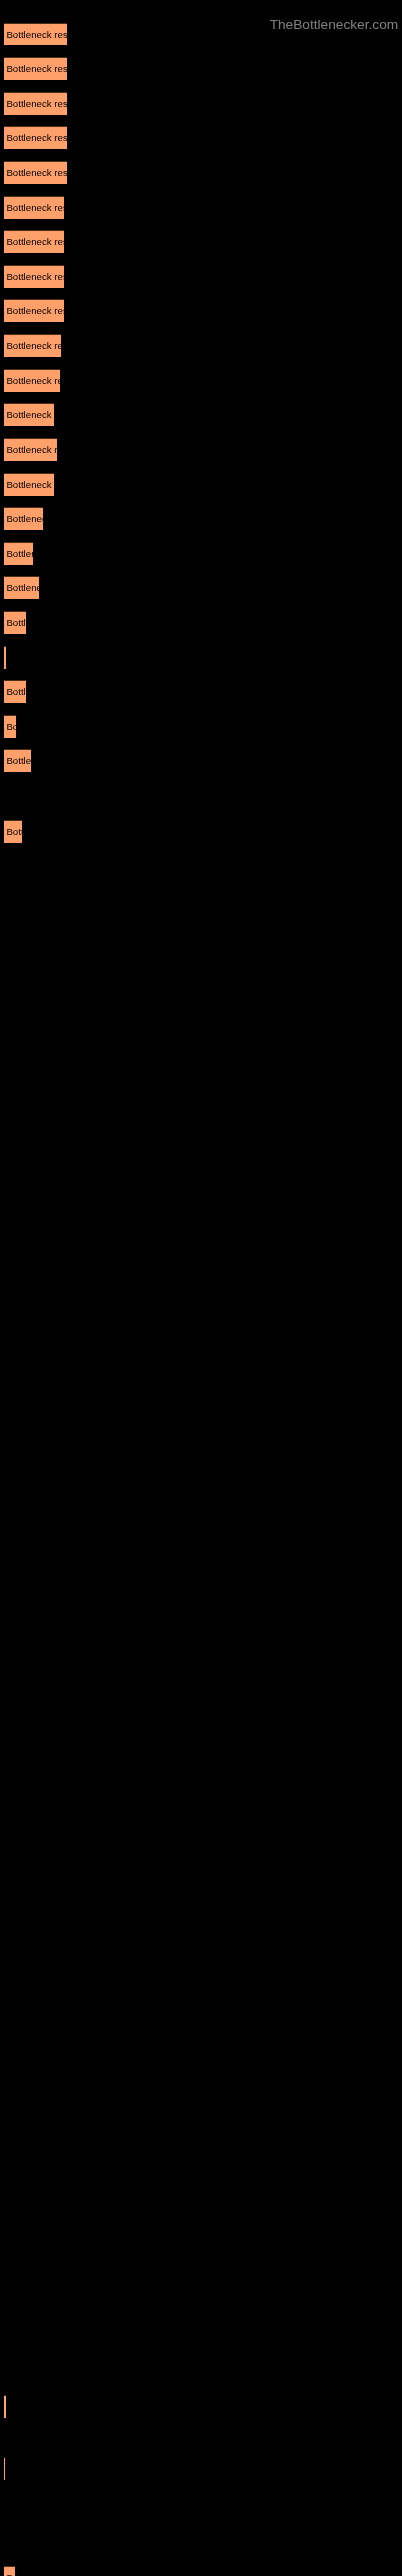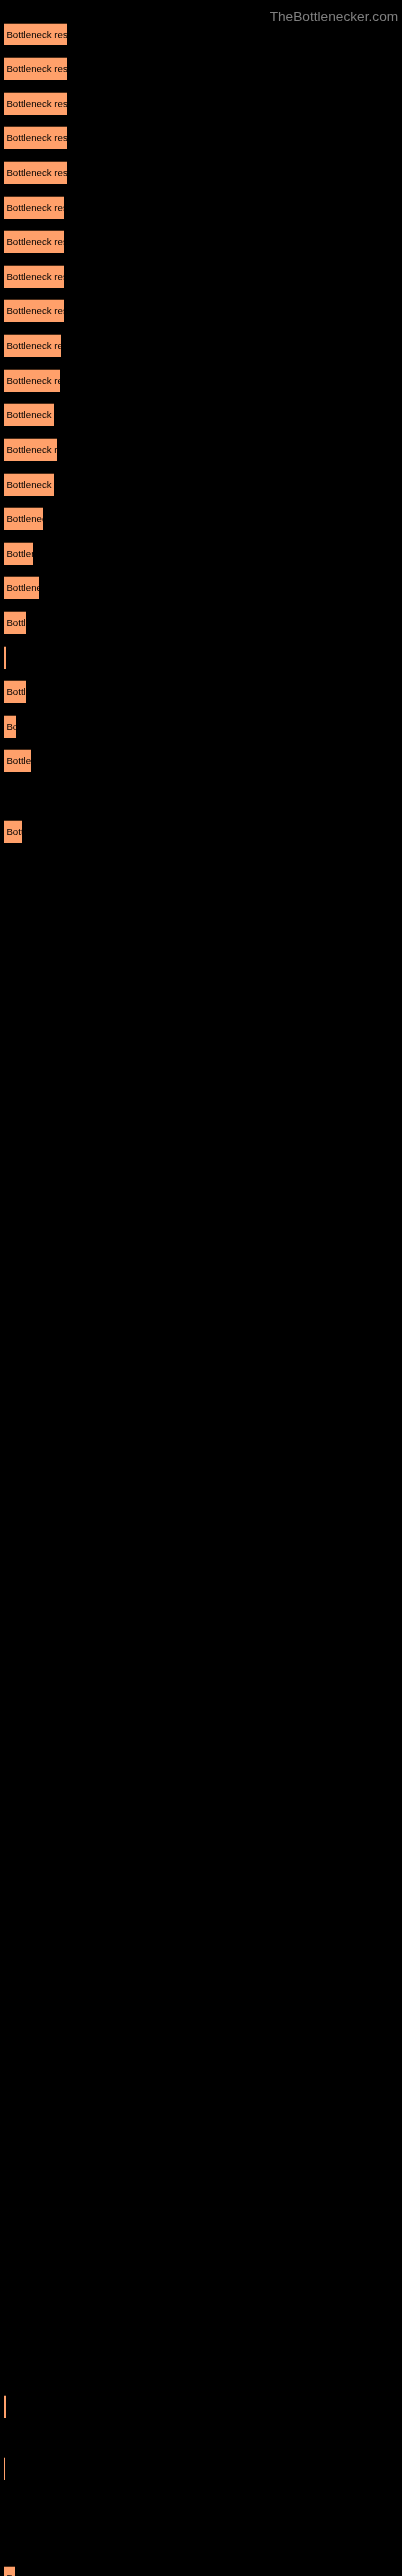--- a/index.html
+++ b/index.html
@@ -10,21 +10,21 @@
   body {
     width: 403px;
     height: 2576px;
     position: relative;
     overflow: hidden;
     font-family: "Liberation Sans", sans-serif;
   }
 
   #site-header {
     position: absolute;
-    top: 8px;
+    top: 16px;
     left: 0;
     width: 403px;
     height: 17.7px;
     text-align: right;
     padding-right: 4.8px;
     box-sizing: border-box;
   }
   #site-title {
     font-family: "Liberation Sans", sans-serif;
     font-size: 13.7px;

